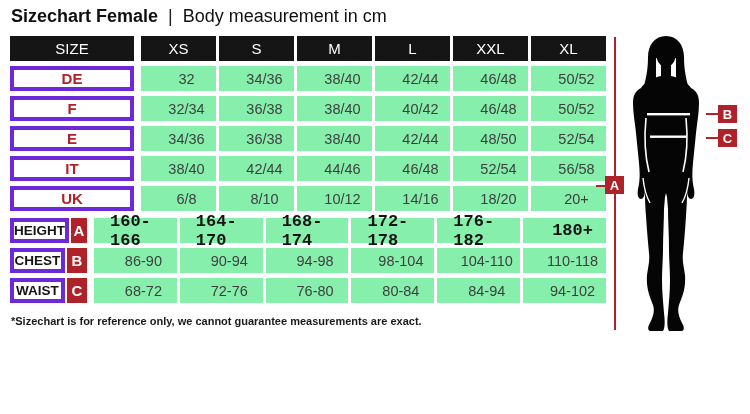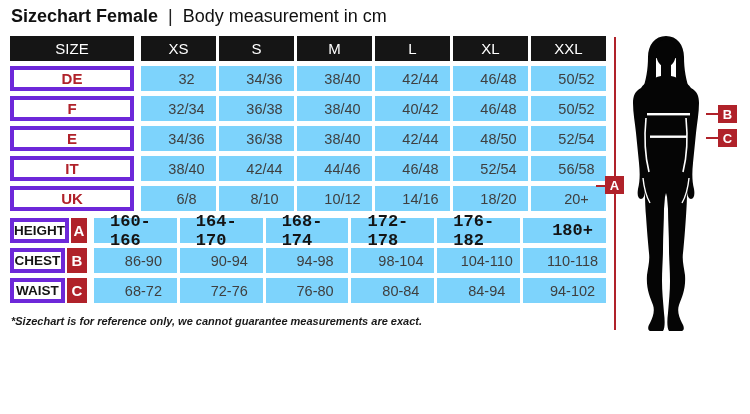--- a/index.html
+++ b/index.html
@@ -13,33 +13,33 @@
 
   
   .table { position:absolute; left:10px; top:36px; width:596px; }
   .row { display:flex; height:25px; margin-bottom:5px; }
   .row.msec-first { margin-top:7px; }
   .labelcol { width:124px; flex:none; box-sizing:border-box; }
   .hcell { background:#151515; color:#ffffff; display:flex; align-items:center;
            justify-content:center; font-size:15px; }
   .cell { flex:1; margin-left:3px; display:flex; align-items:center; justify-content:center; }
   .cell.c0 { margin-left:7px; }
-  .d { background:#7dd3fc; color:#3f3f3f; font-size:14.5px;padding-left:16px; }
+  .d { background:#86efac; color:#3f3f3f; font-size:14.5px;padding-left:16px; }
   .d.boldval { font-weight:bold; color:#141414; font-size:17px;font-family:Liberation Mono, monospace; }
   .lbox { background:#fff; border:4px solid #6d28d9; display:flex; align-items:center;
           justify-content:center; font-weight:bold; box-sizing:border-box; }
   .lbox.sizelab { color:#b0222a; font-size:15px; }
   .label-group { width:77px; flex:none; display:flex; }
   .label-group .lbox { width:71px; color:#141414; font-size:13.5px; }
   .mbadge { width:27px; height:25px; margin-left:2px; background:#b0222a; color:#fff;
             font-weight:bold; font-size:15px; display:flex; align-items:center;
             justify-content:center; box-sizing:border-box; }
 
   
-  .footnote { position:absolute; left:11px; top:315px; font-size:11px; font-weight:bold; color:#1a1a1a;font-style:italic; }
+  .footnote { position:absolute; left:11px; top:315px; font-size:11px; font-weight:bold; color:#1a1a1a; }
 
   
   .vline { position:absolute; left:614px; top:37px; width:2px; height:293px; background:#b0222a; }
   .tick  { position:absolute; height:2px; background:#b0222a; }
   .tick-a { left:596px; top:185px; width:10px; }
   .tick-b { left:706px; top:113px; width:13px; }
   .tick-c { left:706px; top:137px; width:13px; }
   .fig-badge { position:absolute; background:#b0222a; color:#fff; font-weight:bold; font-size:13px;
                display:flex; align-items:center; justify-content:center; }
   .fig-a { left:605px; top:176px; width:19px; height:18px; }
@@ -57,22 +57,22 @@
   </div>
 
   <div class="table">
 
     <div class="row">
       <div class="hcell labelcol">SIZE</div>
       <div class="cell c0 hcell">XS</div>
       <div class="cell hcell">S</div>
       <div class="cell hcell">M</div>
       <div class="cell hcell">L</div>
+      <div class="cell hcell">XXL</div>
       <div class="cell hcell">XL</div>
-      <div class="cell hcell">XXL</div>
     </div>
 
     <div class="row">
       <div class="labelcol lbox sizelab">DE</div>
       <div class="cell c0 d">32</div>
       <div class="cell d">34/36</div>
       <div class="cell d">38/40</div>
       <div class="cell d">42/44</div>
       <div class="cell d">46/48</div>
       <div class="cell d">50/52</div>

